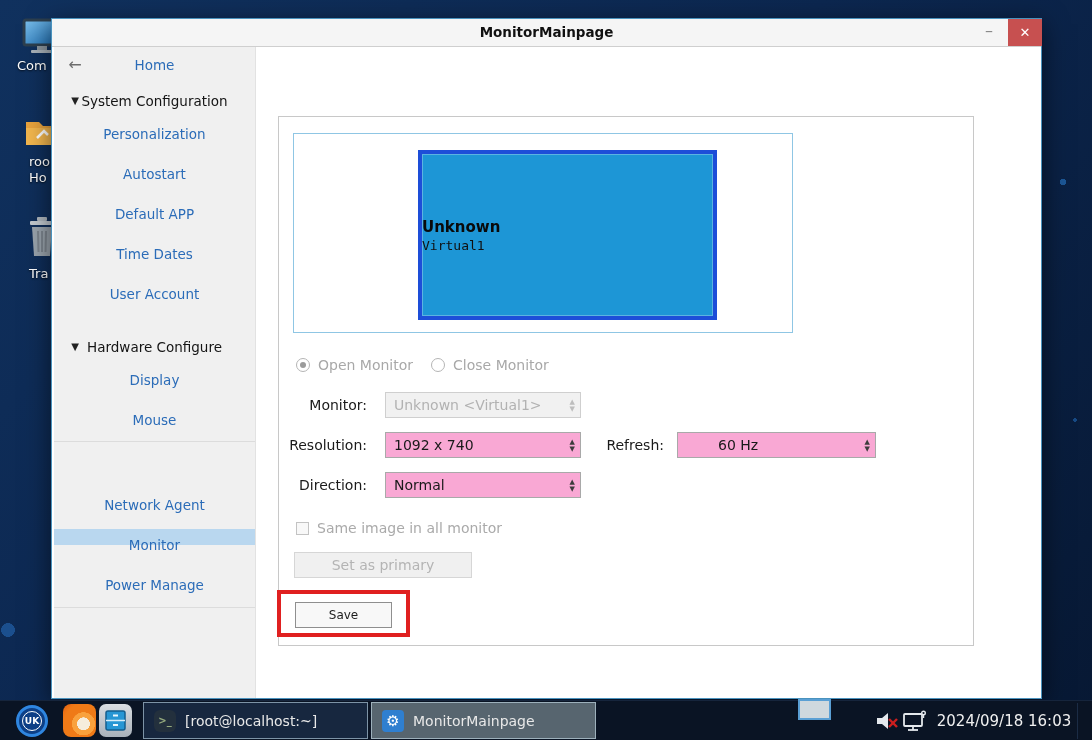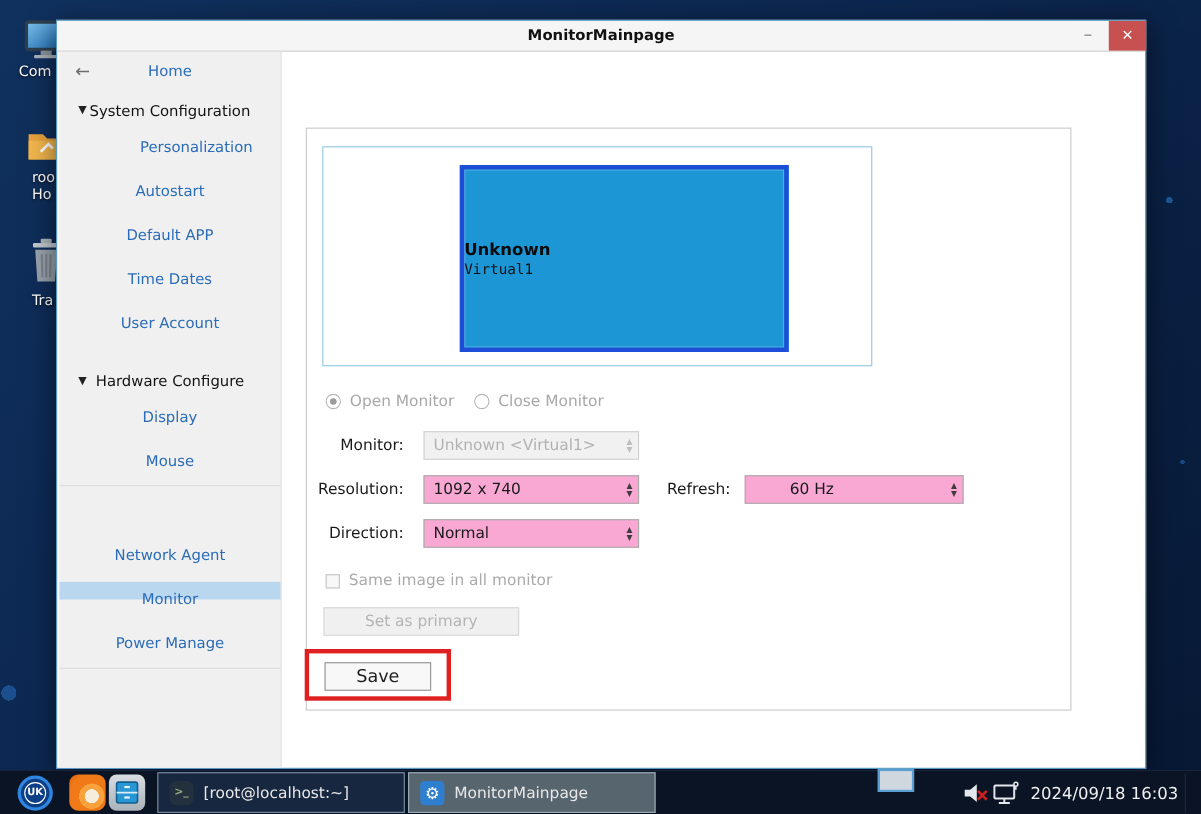--- a/index.html
+++ b/index.html
@@ -113,21 +113,21 @@
     background:#f0f0f0; border:1px solid #d6d6d6; color:#b4b4b4;
     font-size:14px; text-align:center; line-height:24px;
   }
   .save-annot {
     position:absolute; left:-2px; top:473px; width:133px; height:47px;
     border:4px solid #e02020; z-index:3;
   }
   .btn-save {
     position:absolute; left:16px; top:485px; width:97px; height:26px;
     background:#f8f8f8; border:1px solid #8f8f8f; color:#1c1c1c;
-    font-size:16px; text-align:center; line-height:24px; z-index:4;
+    font-size:12px; text-align:center; line-height:24px; z-index:4;
   }
 
   
   .taskbar {
     position:absolute; left:0; bottom:0; width:1092px; height:40px;
     background:#0a1424; border-top:1px solid #16253c; z-index:6;
   }
   .start {
     position:absolute; left:16px; top:4px; width:32px; height:32px; border-radius:50%;
     background:#0d3f86; border:3px solid #2f86e0;
@@ -223,21 +223,21 @@
 
     <div class="sidebar">
       <div class="s-item" style="top:3px;">
         <span class="s-glyph back">←</span>
         <span>Home</span>
       </div>
       <div class="s-item section" style="top:39px;">
         <span class="s-glyph tri">▼</span>
         <span>System Configuration</span>
       </div>
-      <div class="s-item" style="top:72px;margin-left:24px;"><span>Personalization</span></div>
+      <div class="s-item" style="top:72px;"><span>Personalization</span></div>
       <div class="s-item" style="top:112px;"><span>Autostart</span></div>
       <div class="s-item" style="top:152px;"><span>Default APP</span></div>
       <div class="s-item" style="top:192px;"><span>Time Dates</span></div>
       <div class="s-item" style="top:232px;"><span>User Account</span></div>
       <div class="s-item section" style="top:285px;">
         <span class="s-glyph tri">▼</span>
         <span>Hardware Configure</span>
       </div>
       <div class="s-item" style="top:318px;"><span>Display</span></div>
       <div class="s-item" style="top:358px;"><span>Mouse</span></div>

